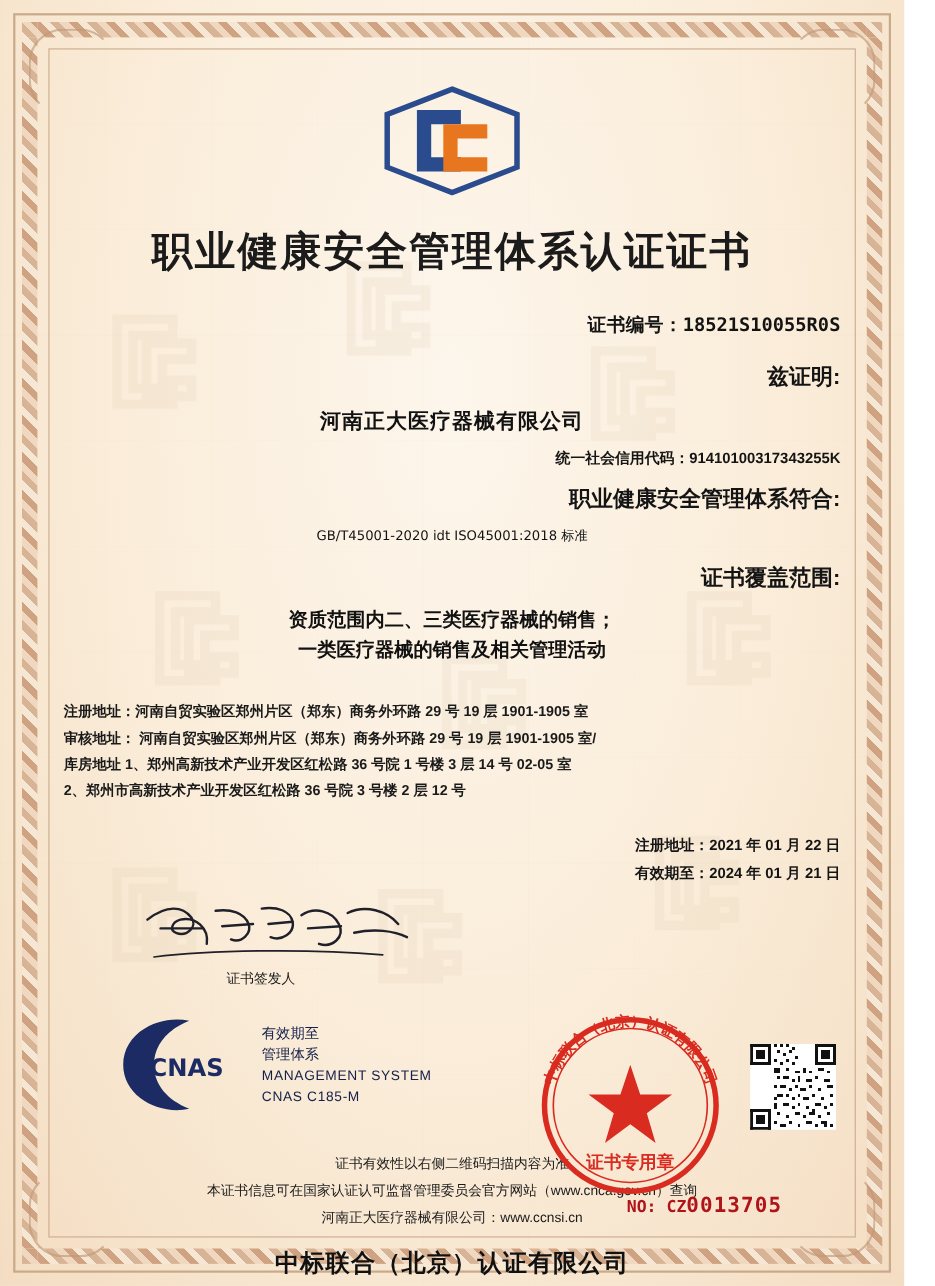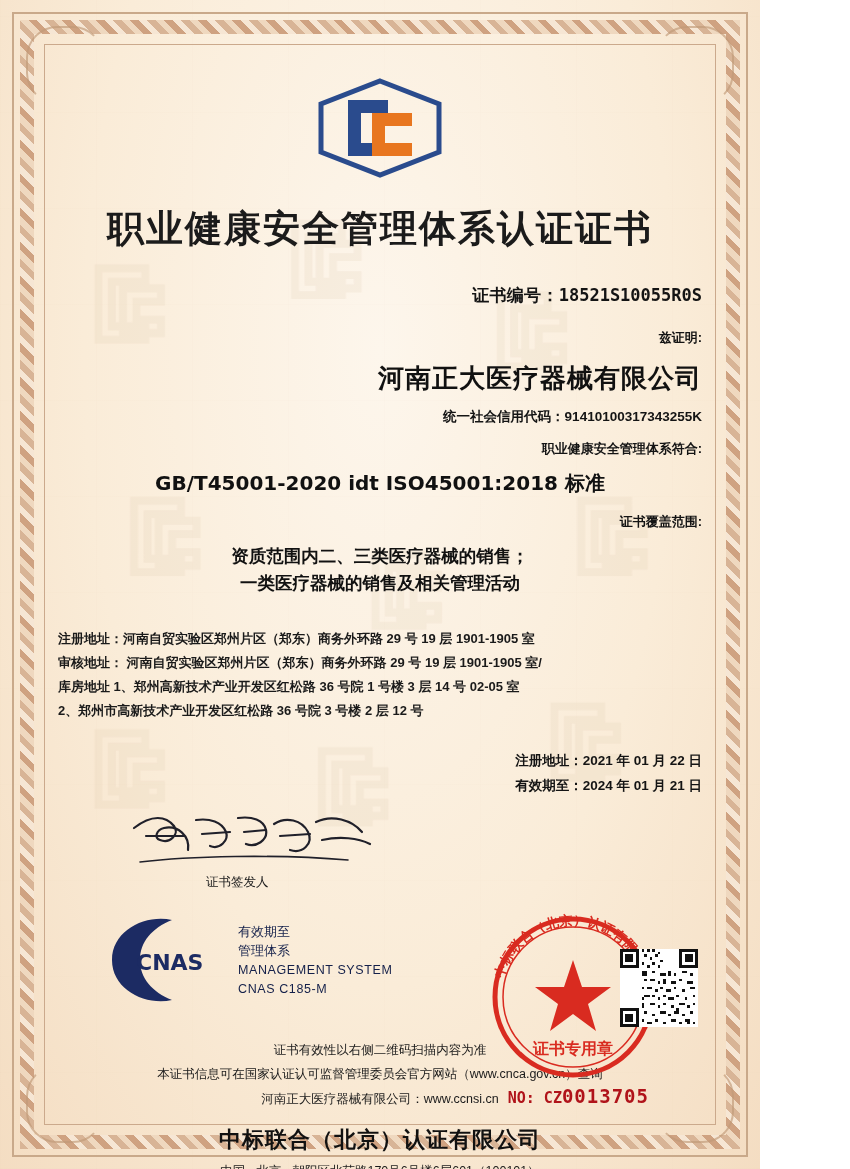--- a/index.html
+++ b/index.html
@@ -8,21 +8,21 @@
     background: #ffffff;
   }
   body {
     width: 850px;
     height: 1169px;
     font-family: "Liberation Sans", sans-serif;
     overflow: hidden;
   }
   .cert {
     position: relative;
-    width: 760px;
+    width: 822px;
     height: 1169px;
     background:
       radial-gradient(ellipse at 50% 30%, #fdf6ec 0%, #faecd8 55%, #f4ddc2 100%);
     box-sizing: border-box;
   }
   
   .watermark {
     position: absolute;
     inset: 0;
     opacity: 0.16;
@@ -100,46 +100,46 @@
     font-weight: bold;
     letter-spacing: .3px;
   }
   .cert-no .num {
     font-family: "DejaVu Sans Mono", monospace;
     letter-spacing: 0px;
   }
 
   .lbl-right {
     text-align: right;
-    font-size: 13px;
+    font-size: 20px;
     font-weight: bold;
     color: #141414;
   }
   .spaced { margin-top: 22px; }
 
   .company {
-    text-align: right;
-    font-size: 26px;
+    text-align: center;
+    font-size: 19px;
     font-weight: bold;
     color: #111;
     margin-top: 14px;
     letter-spacing: 1px;
     font-family: "DejaVu Sans", sans-serif;
   }
   .credit-code {
     text-align: right;
     font-size: 13.5px;
     margin-top: 12px;
     color: #141414;
     font-weight: bold;
   }
   .standard {
     text-align: center;
-    font-size: 20px;
-    font-weight: bold;
+    font-size: 12px;
+    font-weight: normal;
     margin-top: 12px;
     color: #111;
     font-family: "DejaVu Sans", sans-serif;
   }
   .scope-line {
     text-align: center;
     font-size: 17.5px;
     font-weight: bold;
     color: #111;
     line-height: 1.55;

